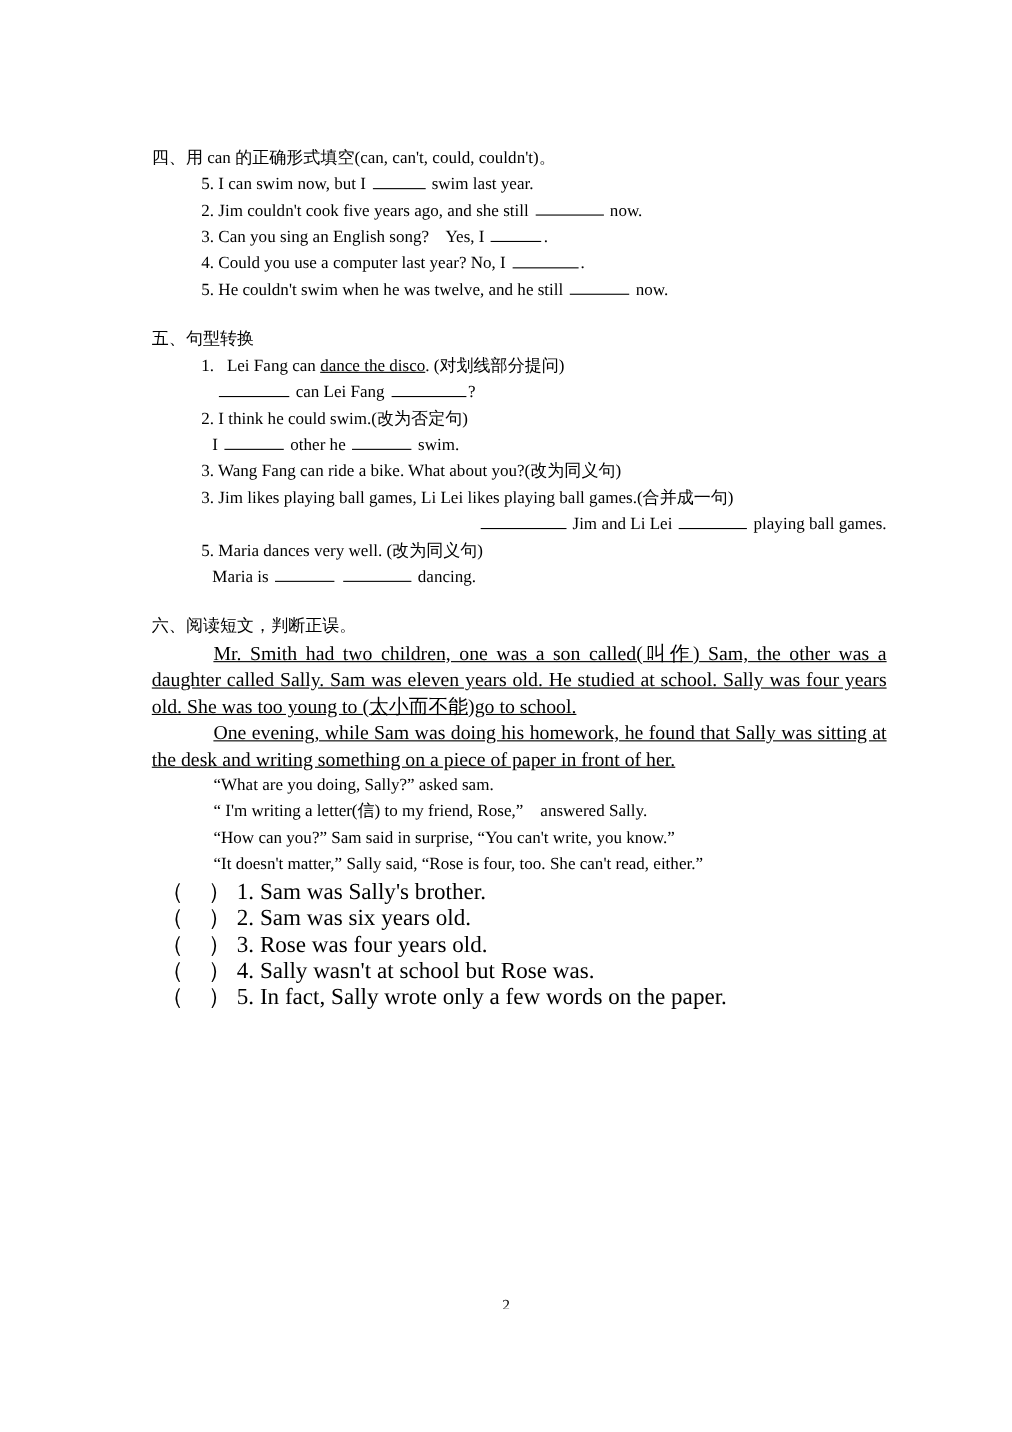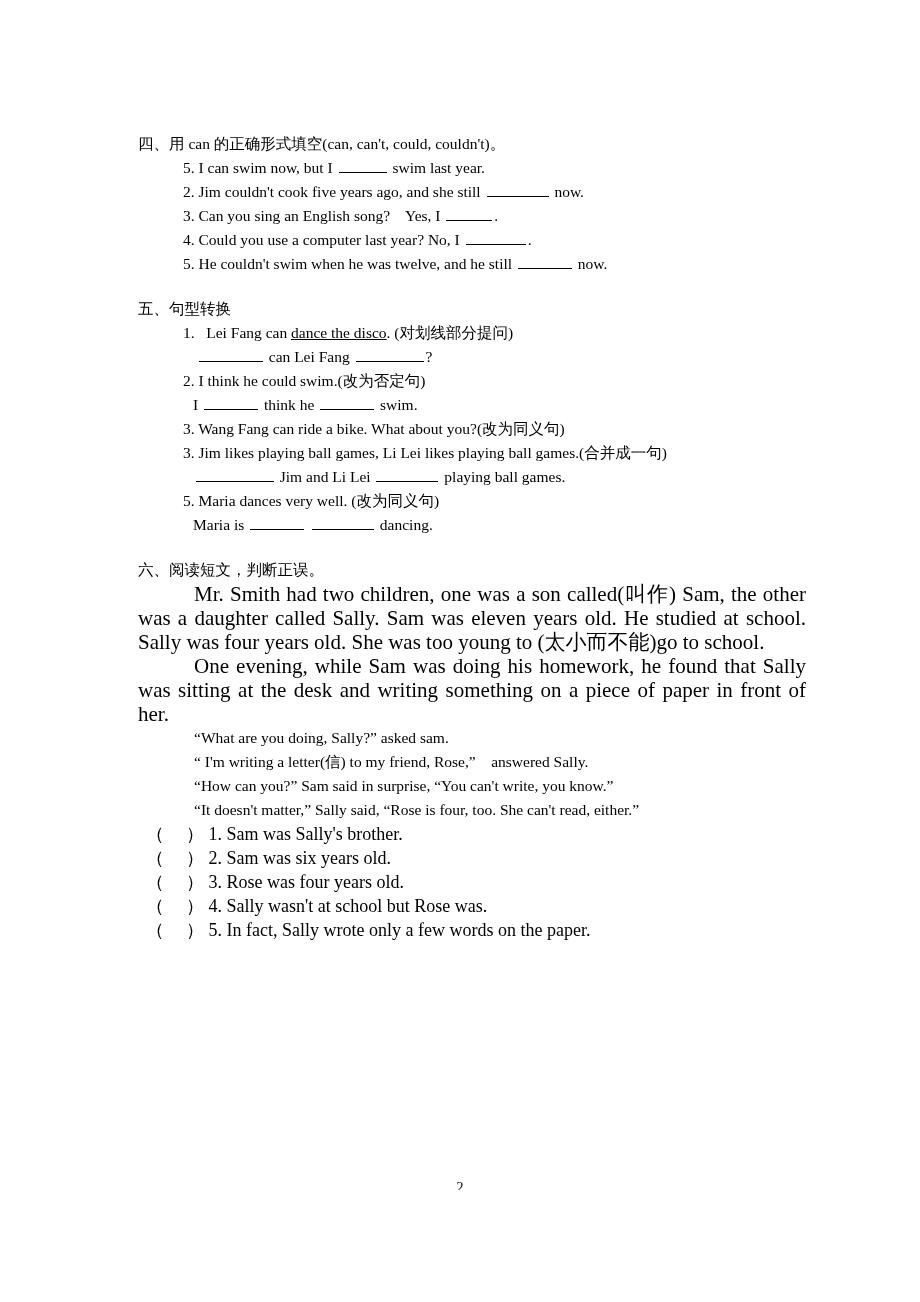--- a/index.html
+++ b/index.html
@@ -42,55 +42,57 @@
     line-height: 24px;
     margin: 0;
     padding-left: 45px;
     white-space: pre-wrap;
   }
   .item.sub {
     padding-left: 55px;
   }
   .item.sub2 {
     padding-left: 52px;
+    text-align: right;
   }
   .gap-lg { height: 21px; }
 
   
   .blank {
     display: inline-block;
     border-bottom: 1px solid #000;
     height: 0.92em;
     vertical-align: baseline;
     margin: 0 2px;
   }
   .u { text-decoration: underline; font-family: Liberation Serif, serif; }
 
   
   .passage {
-    font-size: 21px;
+    font-size: 18px;
     line-height: 24px;
     text-align: justify;
     text-justify: inter-word;
     margin: 0;
     width: 668px;
+    text-decoration: underline;
   }
   .passage.indent { text-indent: 56px; }
   .quote {
     font-size: 15.5px;
     line-height: 24px;
     margin: 0;
     padding-left: 56px;
     white-space: pre-wrap;
   }
 
   
   .tf-list { margin: 0; }
   .tf-row {
-    font-size: 18px;
+    font-size: 21px;
     line-height: 24px;
     margin: 0;
     padding-left: 8px;
     white-space: pre;
   }
   .paren-box { display: inline-block; }
   .paren-gap { display: inline-block; width: 22px; }
 
   
   .page-number {
@@ -127,21 +129,21 @@
 
     <div class="section">
       <p class="sec-head">五、句型转换</p>
 
       <p class="item"><span>1.   Lei Fang can </span><span class="u">dance the disco</span><span>. (对划线部分提问)</span></p>
 
       <p class="item sub"><span> </span><span class="blank" style="width:64px"></span><span> can Lei Fang </span><span class="blank" style="width:68px"></span><span>?</span></p>
 
       <p class="item">2. I think he could swim.(改为否定句)</p>
 
-      <p class="item sub"><span>I </span><span class="blank" style="width:54px"></span><span> think he </span><span class="blank" style="width:54px"></span><span> swim.</span></p>
+      <p class="item sub"><span>I </span><span class="blank" style="width:54px"></span><span> other he </span><span class="blank" style="width:54px"></span><span> swim.</span></p>
 
       <p class="item">3. Wang Fang can ride a bike. What about you?(改为同义句)</p>
 
 
       <p class="item">3. Jim likes playing ball games, Li Lei likes playing ball games.(合并成一句)</p>
 
       <p class="item sub2"><span> </span><span class="blank" style="width:78px"></span><span> Jim and Li Lei </span><span class="blank" style="width:62px"></span><span> playing ball games.</span></p>
 
       <p class="item">5. Maria dances very well. (改为同义句)</p>
 

